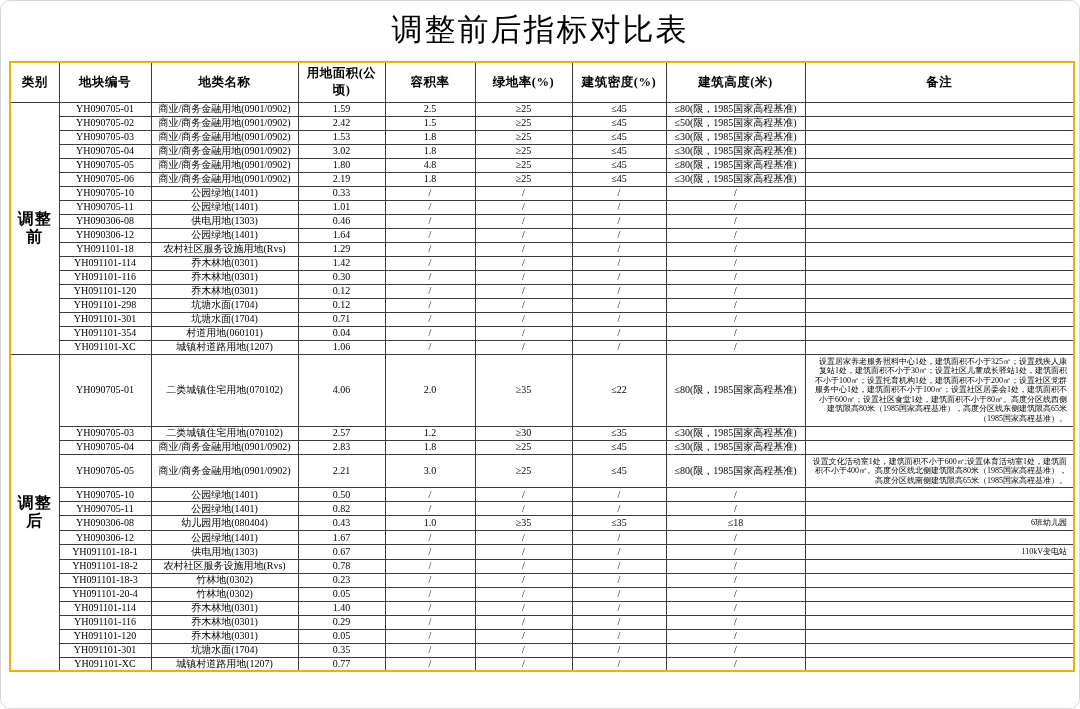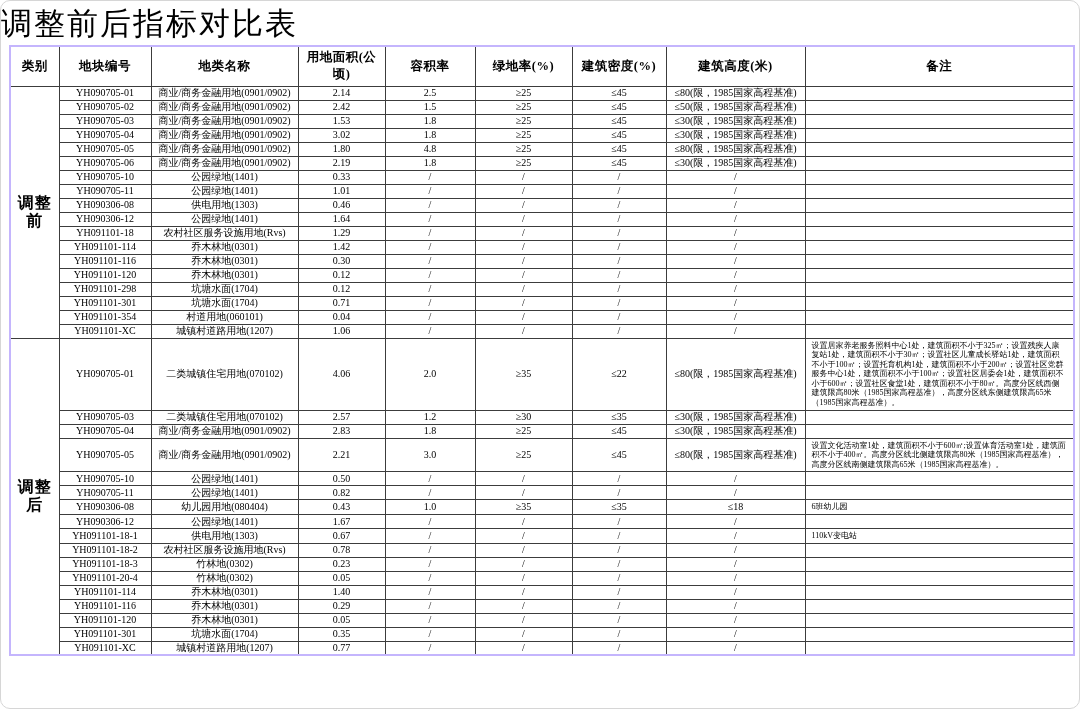--- a/index.html
+++ b/index.html
@@ -8,34 +8,34 @@
   .page {
     position: relative;
     width: 1080px;
     height: 709px;
     background: #fff;
     border: 1px solid #d6d6d6;
     border-radius: 10px;
     overflow: hidden;
   }
   .title {
-    text-align: left;
+    text-align: center;
     font-size: 31px;
     line-height: 42px;
-    margin-top: 2px;
+    margin-top: 8px;
     letter-spacing: 2px;
     white-space: nowrap;
   }
   table.cmp {
     border-collapse: collapse;
     table-layout: fixed;
     width: 1064px;
     margin-left: 8px;
-    margin-top: 0;
-    border: 2px solid #c4b5fd;
+    margin-top: 10px;
+    border: 2px solid #eab308;
   }
   table.cmp th, table.cmp td {
     border: 1px solid #3c3c3c;
     text-align: center;
     vertical-align: middle;
     padding: 0 2px;
     overflow: hidden;
   }
   table.cmp thead th {
     font-size: 12.5px;
@@ -50,21 +50,21 @@
   }
   table.cmp td.section-label {
     font-size: 16px;
     font-weight: bold;
     letter-spacing: 1px;
   }
   table.cmp td.remark {
     font-size: 8px;
     line-height: 9.6px;
     padding: 2px 6px;
-    text-align: left;
+    text-align: right;
   }
   table.cmp td.col-0 { letter-spacing: 0; }
 </style>
 </head>
 <body>
 
 <div class="page">
   <div class="title">调整前后指标对比表</div>
   <table class="cmp">
     <colgroup>
@@ -89,21 +89,21 @@
           <th>建筑密度(%)</th>
           <th>建筑高度(米)</th>
           <th>备注</th>
         </tr>
     </thead>
   <tbody>
         <tr>
           <td rowspan="18" class="section-label">调整前</td>
           <td class="col-0">YH090705-01</td>
           <td class="col-1">商业/商务金融用地(0901/0902)</td>
-          <td class="col-2">2.14</td>
+          <td class="col-2">1.59</td>
           <td class="col-3">2.5</td>
           <td class="col-4">≥25</td>
           <td class="col-5">≤45</td>
           <td class="col-6">≤80(限，1985国家高程基准)</td>
           <td class="col-7 remark"></td>
         </tr>
         <tr>
           <td class="col-0">YH090705-02</td>
           <td class="col-1">商业/商务金融用地(0901/0902)</td>
           <td class="col-2">2.42</td>

